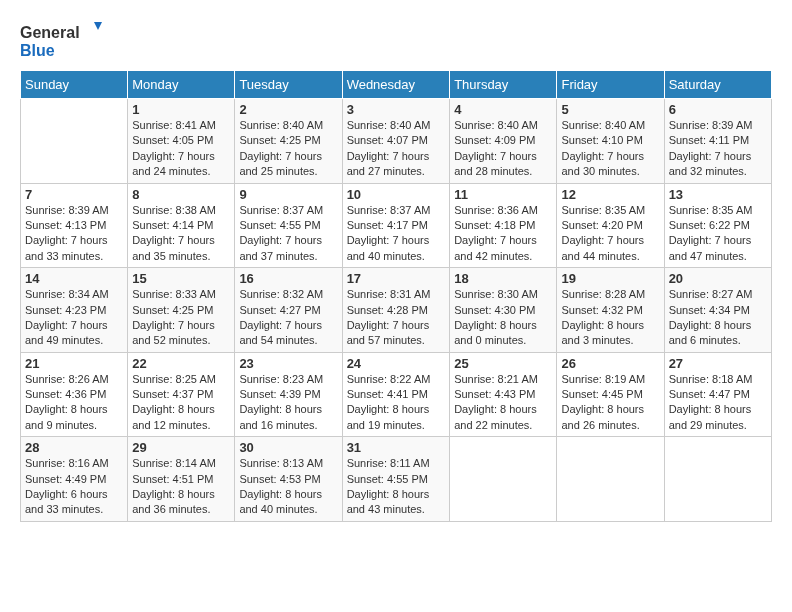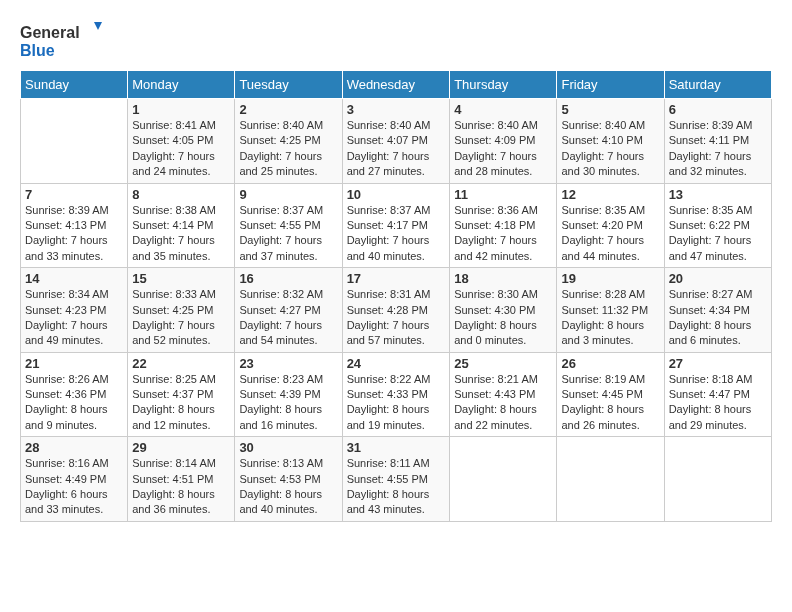--- a/index.html
+++ b/index.html
@@ -258,21 +258,21 @@
           <div class="cell-info">
             <span>Sunrise: 8:30 AM</span><br>
             <span>Sunset: 4:30 PM</span><br>
             <span>Daylight: 8 hours and 0 minutes.</span>
           </div>
         </td>
           <td>
           <span class="day-number">19</span>
           <div class="cell-info">
             <span>Sunrise: 8:28 AM</span><br>
-            <span>Sunset: 11:32 PM</span><br>
+            <span>Sunset: 4:32 PM</span><br>
             <span>Daylight: 8 hours and 3 minutes.</span>
           </div>
         </td>
           <td>
           <span class="day-number">20</span>
           <div class="cell-info">
             <span>Sunrise: 8:27 AM</span><br>
             <span>Sunset: 4:34 PM</span><br>
             <span>Daylight: 8 hours and 6 minutes.</span>
           </div>
@@ -300,21 +300,21 @@
           <div class="cell-info">
             <span>Sunrise: 8:23 AM</span><br>
             <span>Sunset: 4:39 PM</span><br>
             <span>Daylight: 8 hours and 16 minutes.</span>
           </div>
         </td>
           <td>
           <span class="day-number">24</span>
           <div class="cell-info">
             <span>Sunrise: 8:22 AM</span><br>
-            <span>Sunset: 4:33 PM</span><br>
+            <span>Sunset: 4:41 PM</span><br>
             <span>Daylight: 8 hours and 19 minutes.</span>
           </div>
         </td>
           <td>
           <span class="day-number">25</span>
           <div class="cell-info">
             <span>Sunrise: 8:21 AM</span><br>
             <span>Sunset: 4:43 PM</span><br>
             <span>Daylight: 8 hours and 22 minutes.</span>
           </div>

